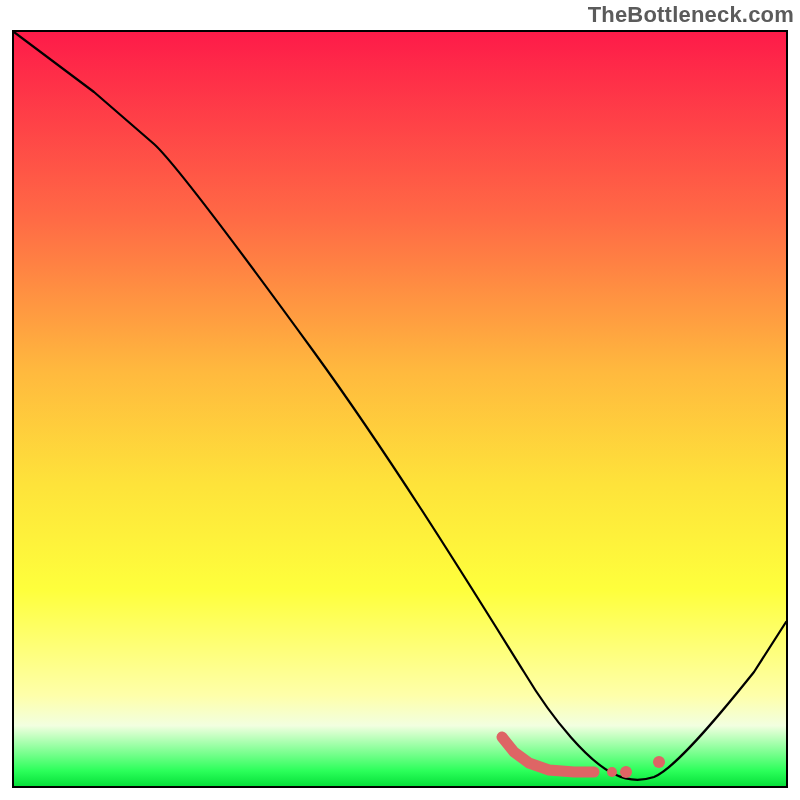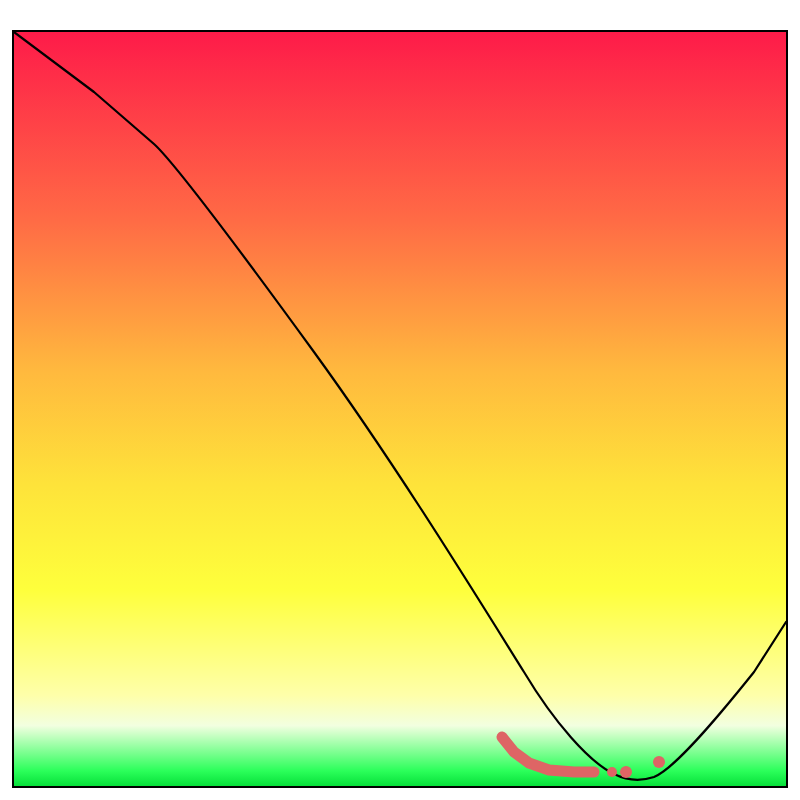--- a/index.html
+++ b/index.html
@@ -70,20 +70,21 @@
   }
   .marker-dot {
     fill: #de6565;
   }
 </style>
 </head>
 <body>
 
 <div class="chart-root">
 
+  <div class="watermark">TheBottleneck.com</div>
 
   <div class="plot-area">
     <svg class="overlay" viewBox="0 0 772 754" preserveAspectRatio="none">
 
       <path class="curve" d="M 0 0
                L 80 60
                L 140 112
                C 160 130, 220 210, 300 320
                C 380 430, 460 560, 510 640
                C 540 690, 575 730, 600 742

